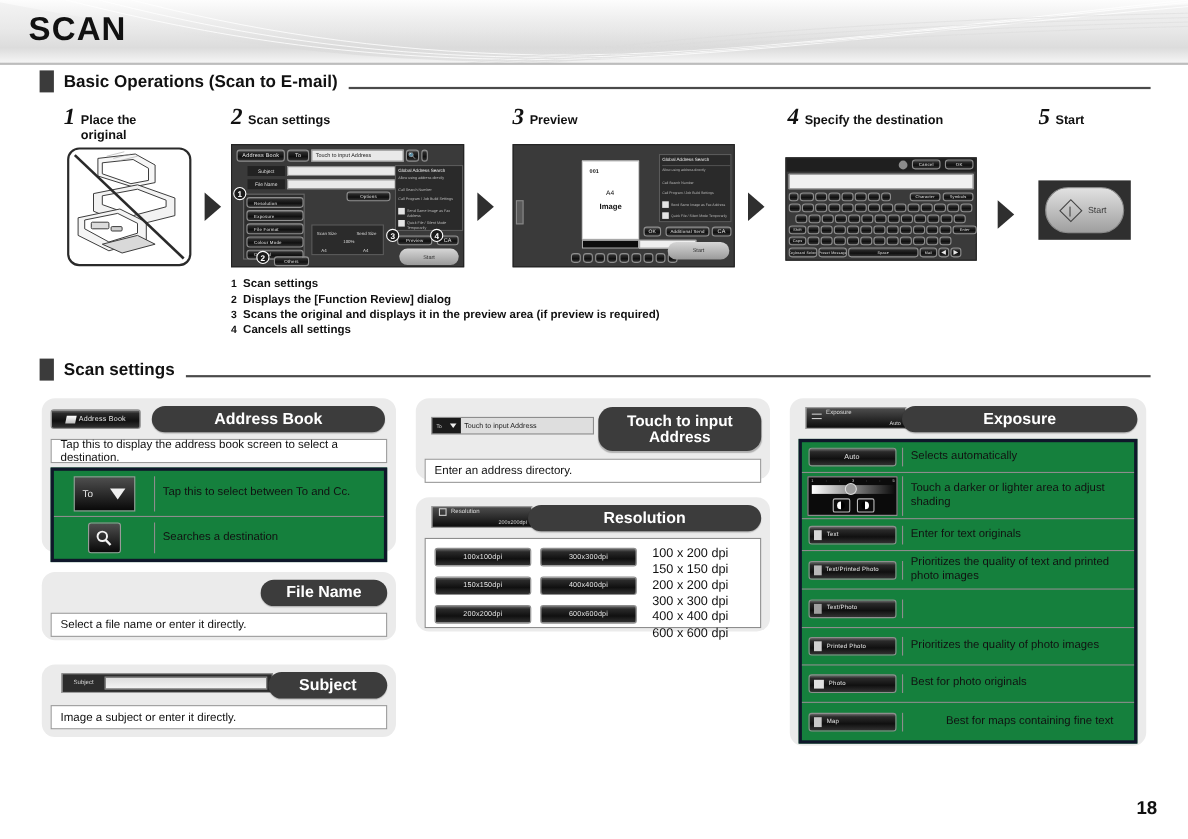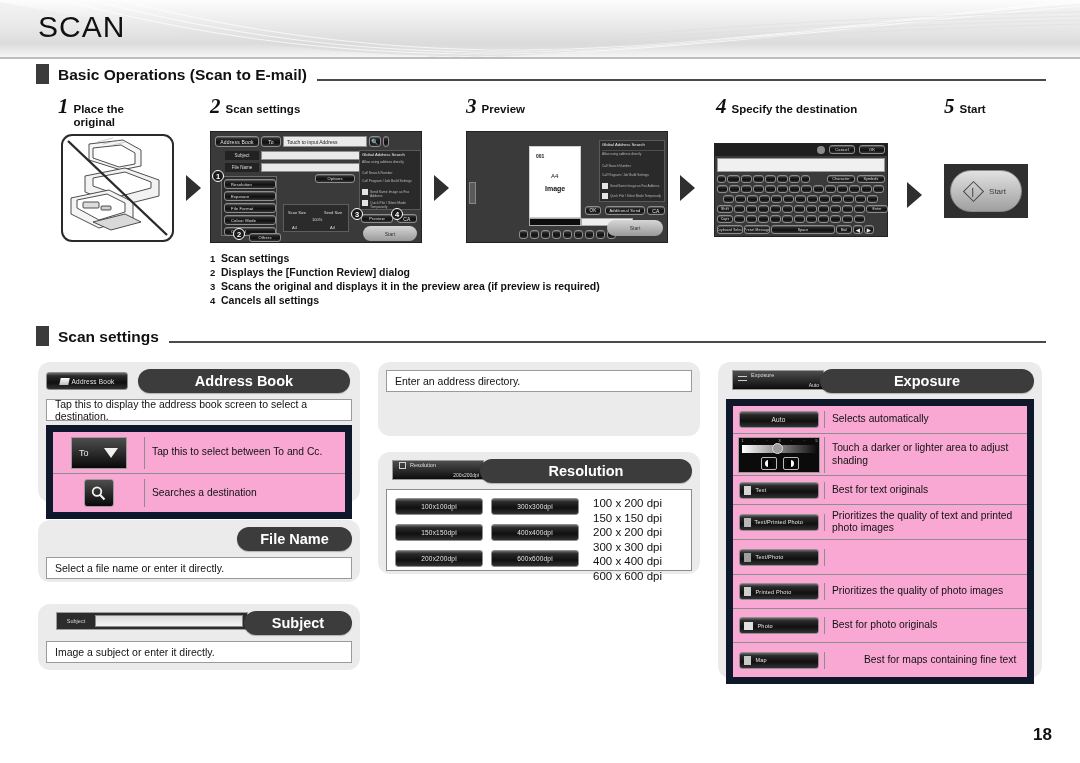--- a/index.html
+++ b/index.html
@@ -13,22 +13,22 @@
   }
 
   
   .banner {
     position: absolute; left: 0; top: 0; width: 1080px; height: 58px;
     background: linear-gradient(180deg,#f4f4f4 0%, #e9e9e9 45%, #dcdcdc 75%, #f7f7f7 100%);
     overflow: hidden;
   }
   .banner svg { position: absolute; left: 0; top: 0; }
   .banner-title {
-    position: absolute; left: 38px; top: 10px;
-    font-size: 30px; font-weight: normal; letter-spacing: 1px;
+    position: absolute; left: 26px; top: 10px;
+    font-size: 30px; font-weight: bold; letter-spacing: 1px;
     color: #111; z-index: 3;
   }
   .banner-rule {
     position: absolute; left: 0; top: 57px; width: 1080px; height: 2px;
     background: #bdbdbd;
   }
 
   
   .section { position: absolute; }
   .sec-head { display: flex; align-items: flex-end; }
@@ -114,21 +114,21 @@
     overflow: hidden;
   }
   .chip-lg { font-size: 6.5px; }
 
   .white-box {
     background: #fff; border: 1px solid #9a9a9a;
     font-size: 10.5px; color: #111;
     display: flex; align-items: center;
     padding: 0 8px;
   }
-  .tbl { background:#f9a8d4; border:7px solid #0f172a; }
+  .tbl { background:#15803d; border:3px solid #0f172a; }
   .tbl-row { display:flex; align-items:center; border-bottom:1px solid #8d8d8d; }
   .tbl-row:last-child { border-bottom: none; }
   .tbl-cellL { width: 92px; display:flex; align-items:center; justify-content:center; flex:0 0 auto; border-right:1px solid #8d8d8d; }
   .tbl-cellR { font-size: 10.3px; color:#111; padding: 4px 7px; line-height: 12.5px; }
 
   .dpi-list { font-size: 11.5px; line-height: 14.6px; color:#111; text-align:left; }
 
   .pagenum {
     position: absolute; right: 28px; bottom: 18px;
     font-size: 17px; font-weight: bold; color:#111;
@@ -486,20 +486,33 @@
     <div style="position:absolute;left:10px;top:0;width:192px;height:18px;background:#2c2c2c;border:1px solid #9d9d9d;display:flex;align-items:center;">
       <span style="font-size:5.5px;color:#d9d9d9;width:38px;text-align:center;">Subject</span>
       <span style="flex:1;height:12px;background:linear-gradient(180deg,#dcdcdc,#f4f4f4);border:1px solid #8a8a8a;margin-right:4px;"></span>
     </div>
     <div class="pill" style="position:absolute;right:0;width:108px;">Subject</div>
   </div>
   <div class="white-box" style="height:22px;width:306px;">Image a subject or enter it directly.</div>
 </div>
 
 <div class="card" style="left:378px; top:362px; width:322px; height:74px;">
+  <div class="card-head" style="height:40px;">
+    <div style="position:absolute;left:6px;top:9px;width:148px;height:16px;border:1px solid #8d8d8d;display:flex;align-items:center;background:#dedede;">
+      <span style="width:26px;height:14px;background:#1b1b1b;color:#ddd;font-size:4.5px;display:flex;align-items:center;justify-content:space-around;">
+        <span>To</span>
+        <span style="width:0;height:0;border-left:3px solid transparent;border-right:3px solid transparent;border-top:4px solid #eee;"></span>
+      </span>
+      <span style="flex:1;font-size:6.5px;color:#222;padding-left:3px;">Touch to input Address</span>
+    </div>
+    <div class="pill two-line" style="position:absolute;right:0;width:148px;">
+      <span>Touch to input</span>
+      <span>Address</span>
+    </div>
+  </div>
   <div class="white-box" style="height:22px;width:306px;">Enter an address directory.</div>
 </div>
 
 <div class="card" style="left:378px; top:452px; width:322px; height:122px;">
   <div class="card-head">
     <div style="position:absolute;left:6px;top:0;width:92px;height:20px;background:linear-gradient(180deg,#4d4d4d,#0c0c0c);border:1px solid #9a9a9a;color:#ddd;">
       <span style="position:absolute;left:6px;top:1px;width:7px;height:7px;border:1px solid #cfcfcf;"></span>
       <span style="position:absolute;left:17px;top:1px;font-size:5.5px;">Resolution</span>
       <span style="position:absolute;right:4px;bottom:1px;font-size:5px;">200x200dpi</span>
     </div>
@@ -571,21 +584,21 @@
       <div class="tbl-cellR">Touch a darker or lighter area to adjust shading</div>
     </div>
 
     <div class="tbl-row" style="height:29px;">
       <div class="tbl-cellL">
         <div class="chip" style="width:80px;height:17px;font-size:5.5px;justify-content:flex-start;padding-left:4px;">
           <span style="width:7px;height:9px;background:#d6d6d6;margin-right:5px;"></span>
           <span>Text</span>
         </div>
       </div>
-      <div class="tbl-cellR">Best for text originals</div>
+      <div class="tbl-cellR">Enter for text originals</div>
     </div>
 
     <div class="tbl-row" style="height:35px;">
       <div class="tbl-cellL">
         <div class="chip" style="width:80px;height:17px;font-size:5.5px;justify-content:flex-start;padding-left:4px;">
           <span style="width:7px;height:9px;background:#b8b8b8;margin-right:4px;"></span>
           <span>Text/Printed Photo</span>
         </div>
       </div>
       <div class="tbl-cellR">Prioritizes the quality of text and printed photo images</div>

